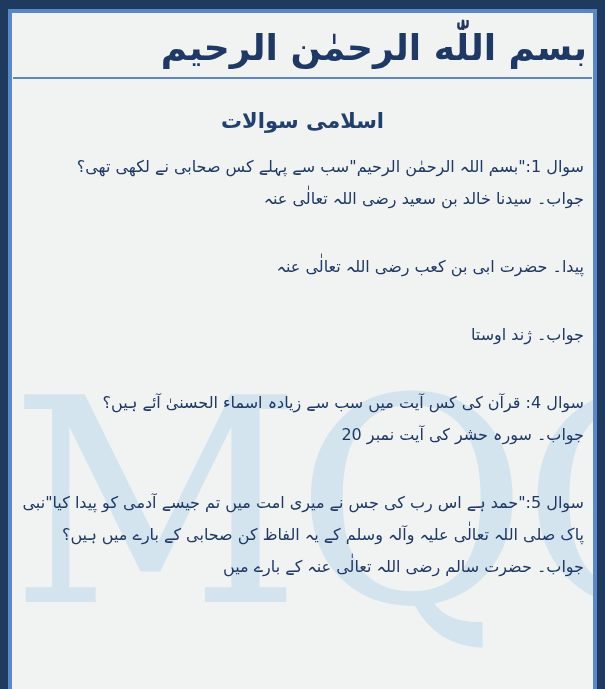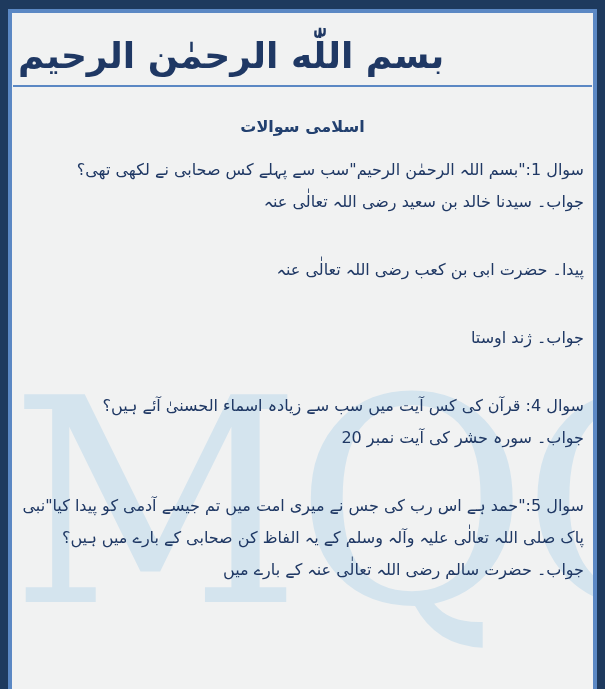--- a/index.html
+++ b/index.html
@@ -41,37 +41,37 @@
     white-space: nowrap;
     user-select: none;
     pointer-events: none;
   }
   .content {
     position: relative;
     z-index: 1;
     direction: rtl;
   }
   .bismillah {
-    margin: 22px 6px 0;
-    text-align: left;
+    margin: 14px 6px 0;
+    text-align: right;
     font-size: 36px;
     font-weight: bold;
     color: #1f3864;
     line-height: 1.15;
     letter-spacing: -1px;
   }
   .rule {
     height: 0;
     border-top: 2px solid #5b88c4;
     margin: 9px 1px 0;
   }
   .section-title {
     margin: 30px 0 0;
     text-align: center;
-    font-size: 16px;
+    font-size: 21px;
     font-weight: bold;
     color: #22406f;
   }
   .qa-list {
     margin-top: 18px;
     padding: 0 9px 0 8px;
     color: #1f3864;
     font-size: 16px;
   }
   .qa-item { margin-bottom: 36px; }

